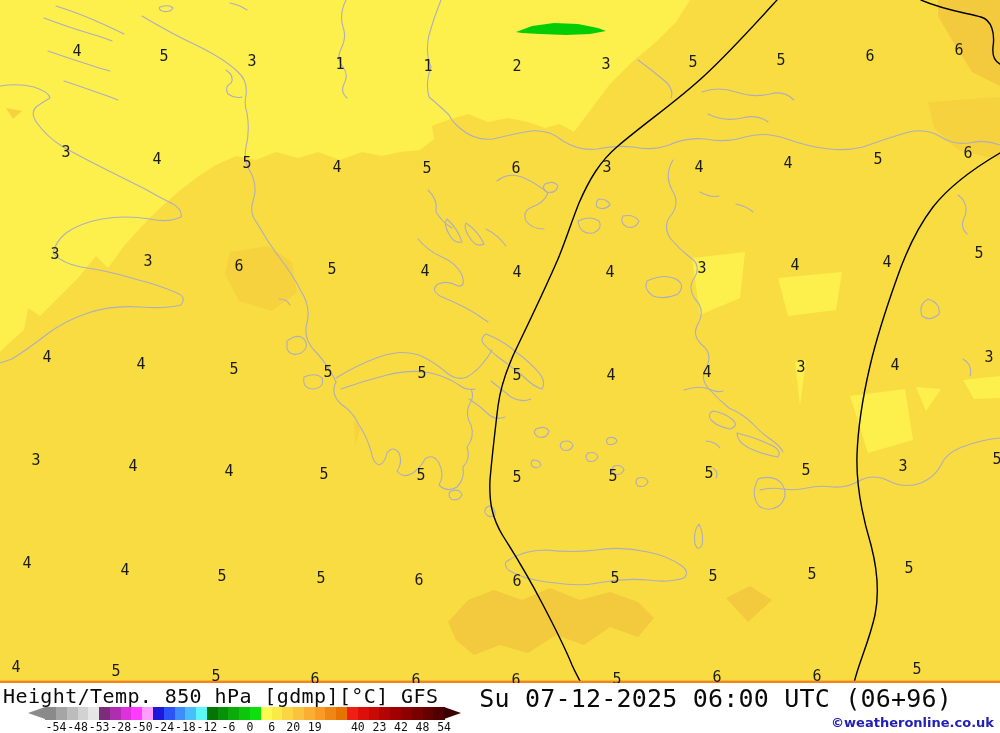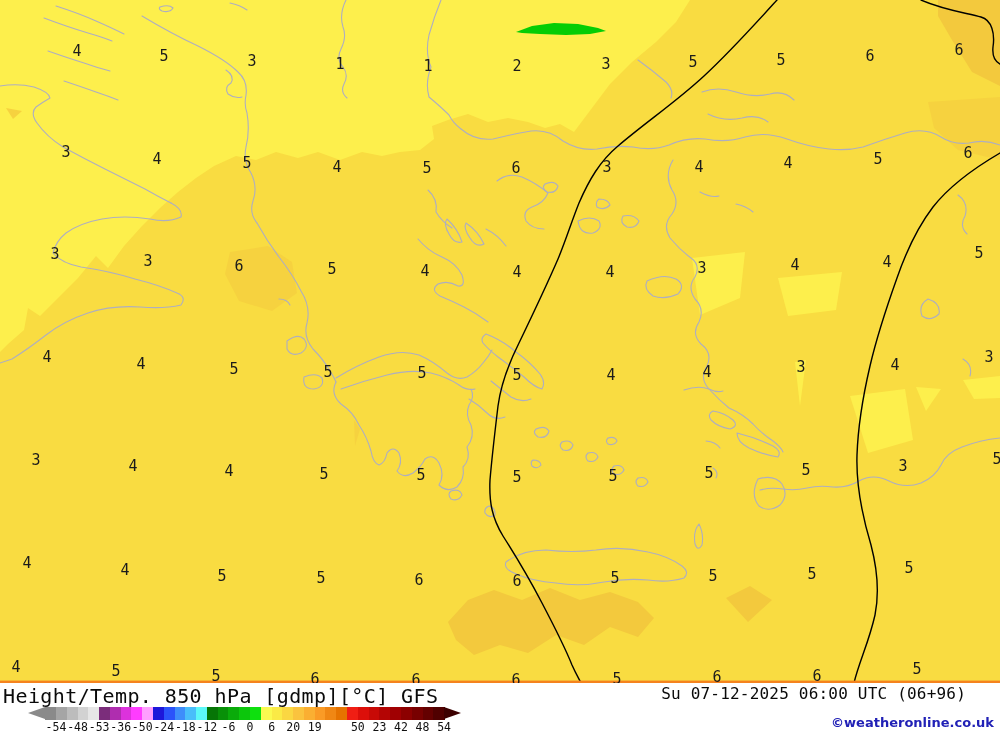--- a/index.html
+++ b/index.html
@@ -6,21 +6,21 @@
   .screen{position:relative;width:1000px;height:733px;overflow:hidden;background:#fff;
           font-family:"DejaVu Sans Mono","Liberation Mono",monospace;}
   
   .map{position:absolute;left:0;top:0;width:1000px;height:683px;overflow:hidden;background:var(--c-base,#F8DA43);}
   .map svg{position:absolute;left:0;top:0;}
   .tnum{position:absolute;transform:translate(-50%,-52%);
         font:15px "DejaVu Sans Mono","Liberation Mono",monospace;color:#1b1b1b;line-height:1;}
   
   .footer{position:absolute;left:0;top:683px;width:1000px;height:50px;background:#ffffff;}
   .f-title{position:absolute;left:3px;top:1px;font-size:20px;letter-spacing:0.4px;color:#0a0a0a;white-space:pre;}
-  .f-date{position:absolute;right:34px;top:1px;font-size:16px;letter-spacing:0.2px;color:#0a0a0a;white-space:pre;}
+  .f-date{position:absolute;right:48px;top:1px;font-size:25px;letter-spacing:0.2px;color:#0a0a0a;white-space:pre;}
   .seg{position:absolute;top:24px;height:13px;}
   .cb-arrow{position:absolute;top:24px;width:0;height:0;border-top:6.5px solid transparent;border-bottom:6.5px solid transparent;}
   .tick{position:absolute;top:37px;transform:translateX(-50%);font-size:11.5px;color:#101010;}
   .f-copy{position:absolute;right:6px;top:32px;font-family:"DejaVu Sans","Liberation Sans",sans-serif;
           font-weight:700;font-size:13px;color:#2121B6;}
 </style>
 </head>
 <body>
 
 <div class="screen">
@@ -209,32 +209,32 @@
         <div class="seg" style="left: 400.94px; width: 11.28px; background: rgb(140, 0, 0);"></div>
         <div class="seg" style="left: 411.72px; width: 11.28px; background: rgb(120, 0, 0);"></div>
         <div class="seg" style="left: 422.5px; width: 11.28px; background: rgb(100, 0, 0);"></div>
         <div class="seg" style="left: 433.28px; width: 11.28px; background: rgb(80, 0, 0);"></div>
       </div>
     <div id="cb-arrow-right" class="cb-arrow" style="left:443.9px;border-left:17px solid #3C0000;"></div>
     <div id="colorbar-ticks">
         <span class="tick" style="left: 56px;">-54</span>
         <span class="tick" style="left: 77.56px;">-48</span>
         <span class="tick" style="left: 99.12px;">-53</span>
-        <span class="tick" style="left: 120.68px;">-36</span>
+        <span class="tick" style="left: 120.68px;">-28</span>
         <span class="tick" style="left: 142.24px;">-50</span>
         <span class="tick" style="left: 163.8px;">-24</span>
         <span class="tick" style="left: 185.36px;">-18</span>
         <span class="tick" style="left: 206.92px;">-12</span>
         <span class="tick" style="left: 228.48px;">-6</span>
         <span class="tick" style="left: 250.04px;">0</span>
         <span class="tick" style="left: 271.6px;">6</span>
         <span class="tick" style="left: 293.16px;">20</span>
         <span class="tick" style="left: 314.72px;">19</span>
         <span class="tick" style="left: 336.28px; margin-top: 33px;">24</span>
-        <span class="tick" style="left: 357.84px;">50</span>
+        <span class="tick" style="left: 357.84px;">40</span>
         <span class="tick" style="left: 379.4px;">23</span>
         <span class="tick" style="left: 400.96px;">42</span>
         <span class="tick" style="left: 422.52px;">48</span>
         <span class="tick" style="left: 444.08px;">54</span>
       </div>
 
     <div class="f-copy">©weatheronline.co.uk</div>
   </div>
 
 </div>

